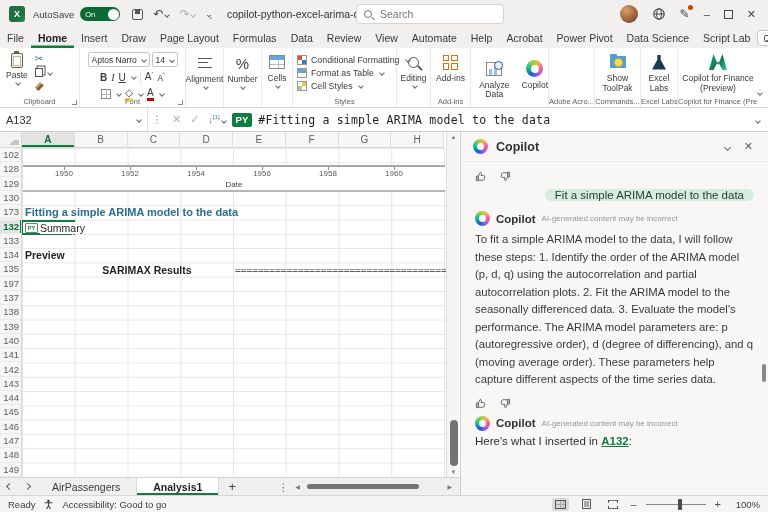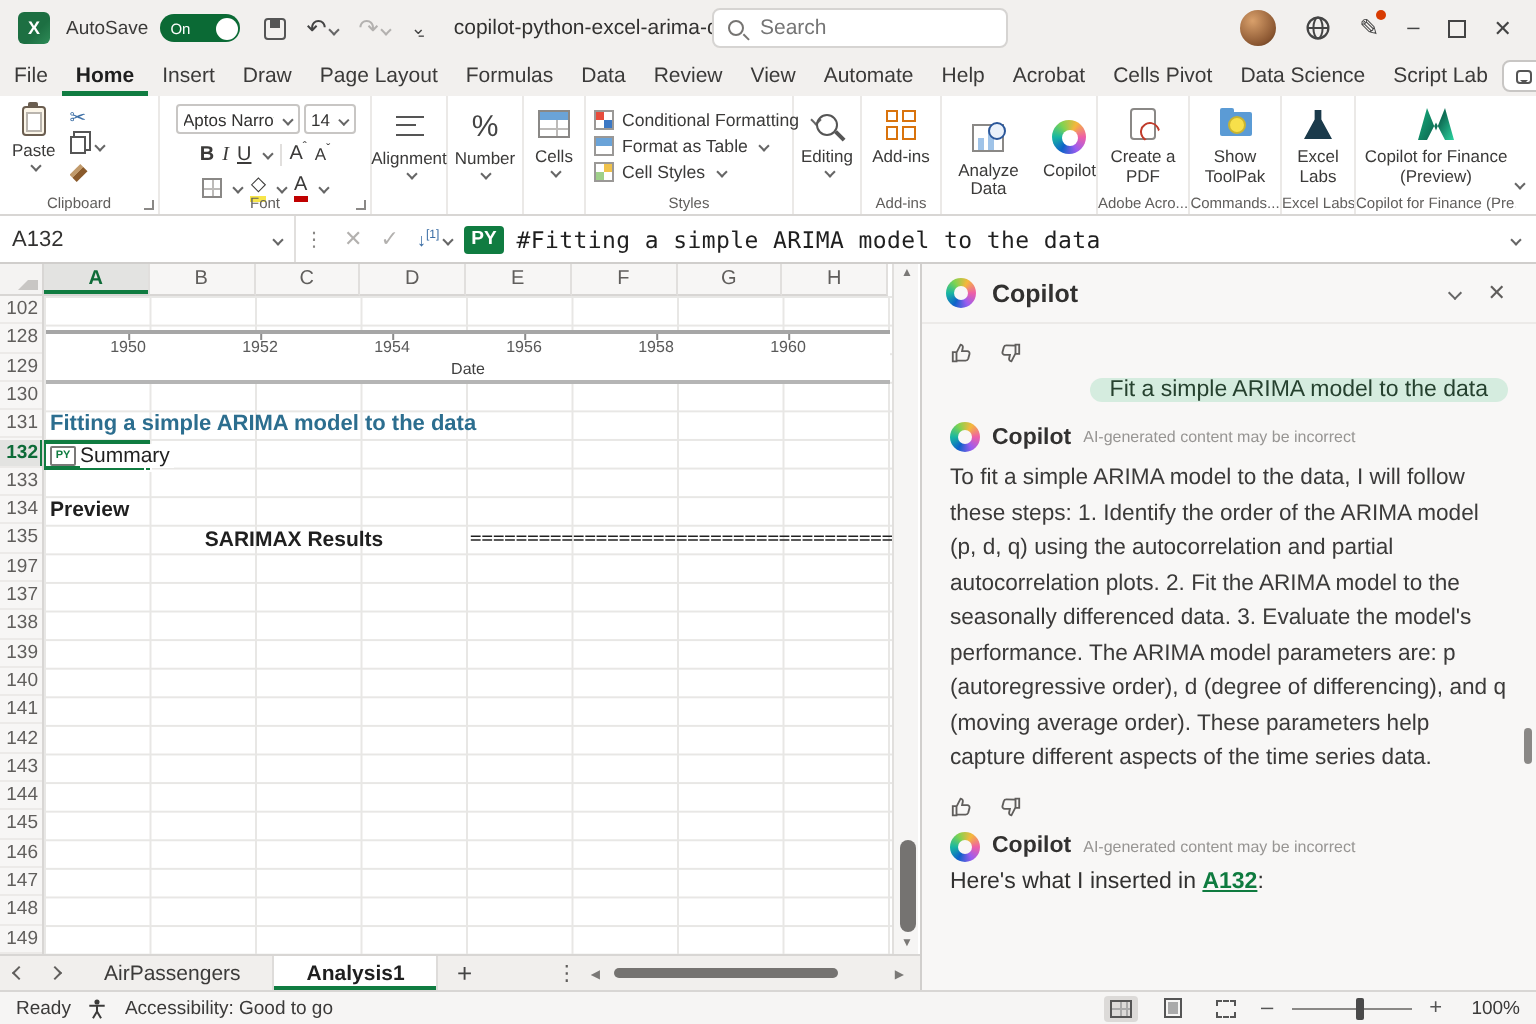--- a/index.html
+++ b/index.html
@@ -269,21 +269,21 @@
       <span class="rtab">Insert</span>
       <span class="rtab">Draw</span>
       <span class="rtab">Page Layout</span>
       <span class="rtab">Formulas</span>
       <span class="rtab">Data</span>
       <span class="rtab">Review</span>
       <span class="rtab">View</span>
       <span class="rtab">Automate</span>
       <span class="rtab">Help</span>
       <span class="rtab">Acrobat</span>
-      <span class="rtab">Cells Pivot</span>
+      <span class="rtab">Power Pivot</span>
       <span class="rtab">Data Science</span>
       <span class="rtab">Script Lab</span>
     </div>
   <span class="spacer"></span>
   <div class="cmt-btn">
     <span class="bubble"></span>
 
   </div>
 
 </div>
@@ -441,26 +441,20 @@
     </div>
     <div class="bigbtn">
       <span class="icon18">
           <span class="copiloticon"></span>
         </span>
       <span class="lbl">Copilot</span>
     </div>
   </div>
 
   <div class="rgroup" style="width:46px">
-    <div class="bigbtn">
-      <span class="icon18">
-          <span class="pdficon"></span>
-        </span>
-      <span class="lbl">Create a PDF</span>
-    </div>
     <span class="rgl">Adobe Acro...</span>
   </div>
 
   <div class="rgroup" style="width:46px">
     <div class="bigbtn">
       <span class="icon18">
           <span class="toolpakicon"></span>
         </span>
       <span class="lbl">Show ToolPak</span>
     </div>
@@ -516,21 +510,21 @@
       <div class="ch">E</div>
       <div class="ch">F</div>
       <div class="ch">G</div>
       <div class="ch">H</div>
     </div>
   <div class="rowheads" id="rowheads">
       <div class="rn" style="top: 0px;">102</div>
       <div class="rn" style="top: 14.3px;">128</div>
       <div class="rn" style="top: 28.6px;">129</div>
       <div class="rn" style="top: 42.9px;">130</div>
-      <div class="rn" style="top: 57.2px;">131</div>
+      <div class="rn" style="top: 57.2px;">173</div>
       <div class="rn sel" style="top: 71.5px;">132</div>
       <div class="rn" style="top: 85.8px;">133</div>
       <div class="rn" style="top: 100.1px;">134</div>
       <div class="rn" style="top: 114.4px;">135</div>
       <div class="rn" style="top: 128.7px;">197</div>
       <div class="rn" style="top: 143px;">137</div>
       <div class="rn" style="top: 157.3px;">138</div>
       <div class="rn" style="top: 171.6px;">139</div>
       <div class="rn" style="top: 185.9px;">140</div>
       <div class="rn" style="top: 200.2px;">141</div>

